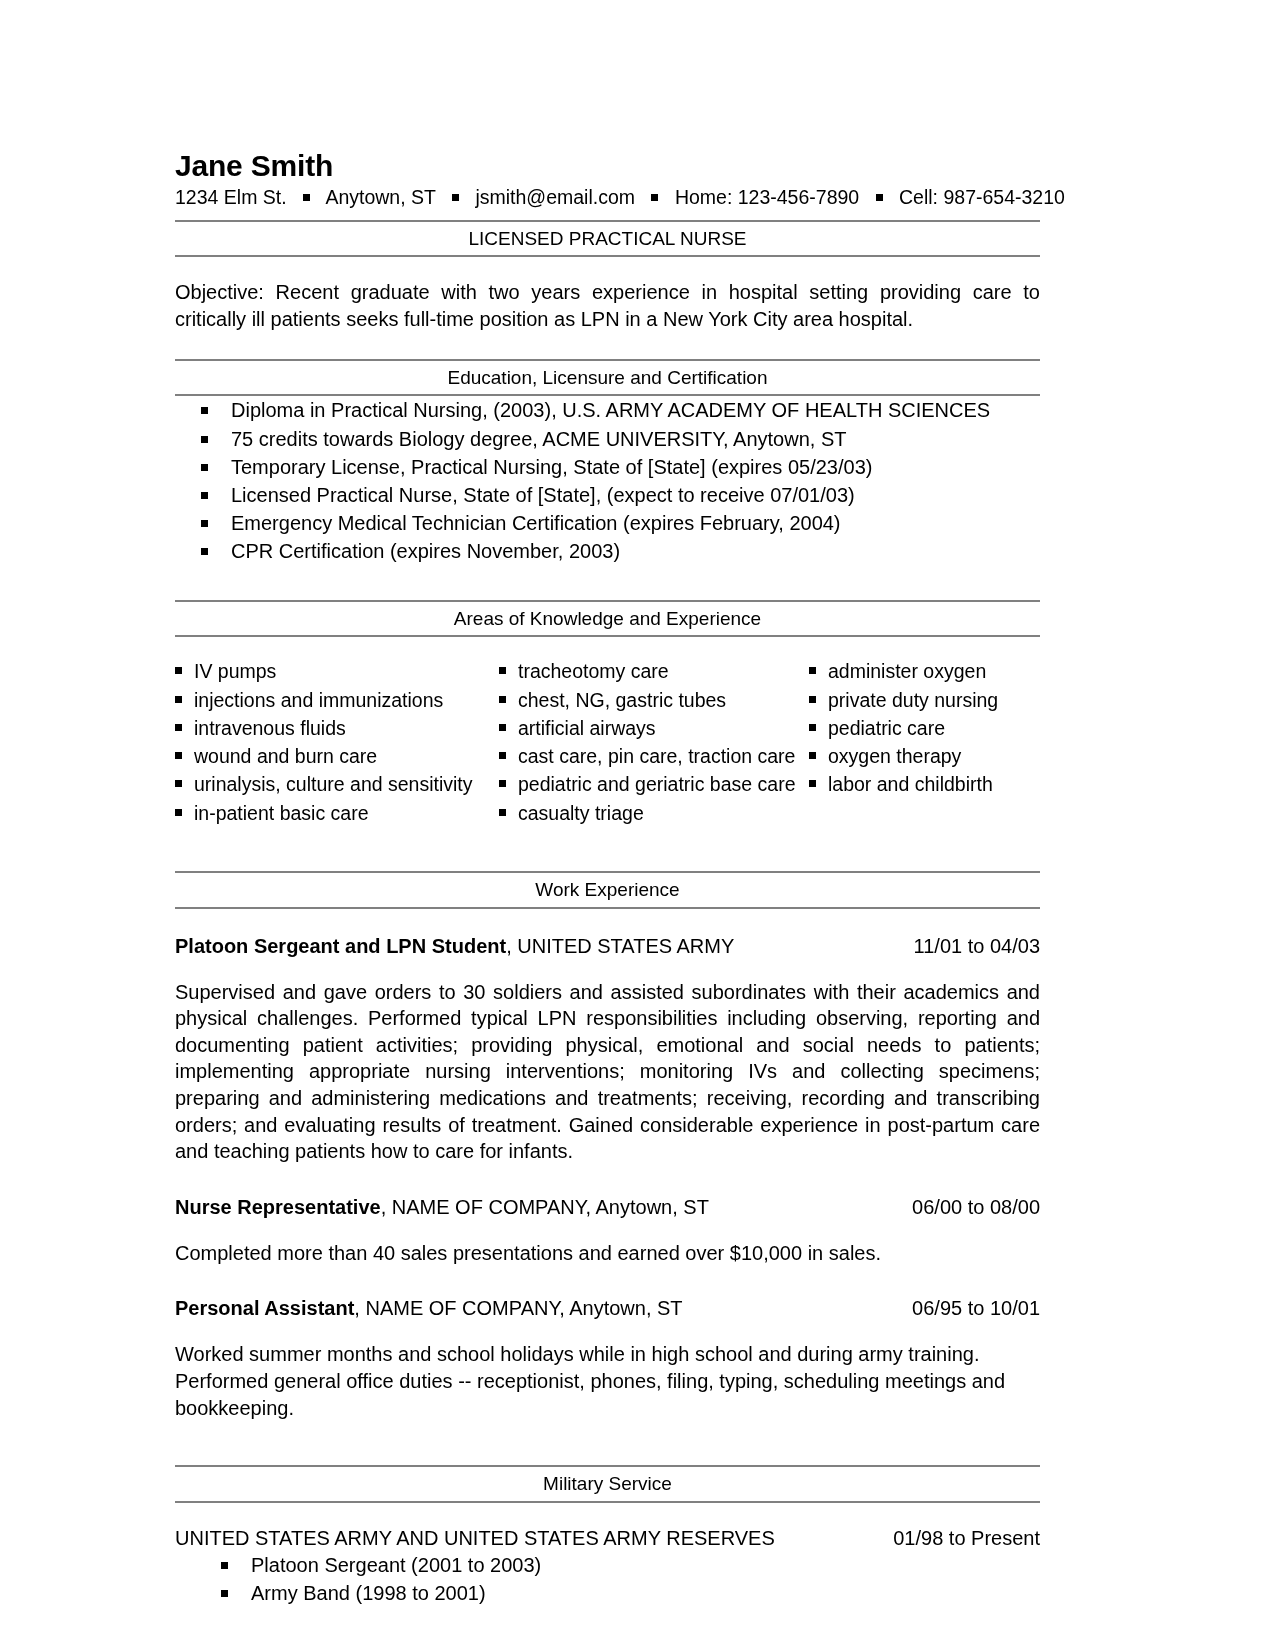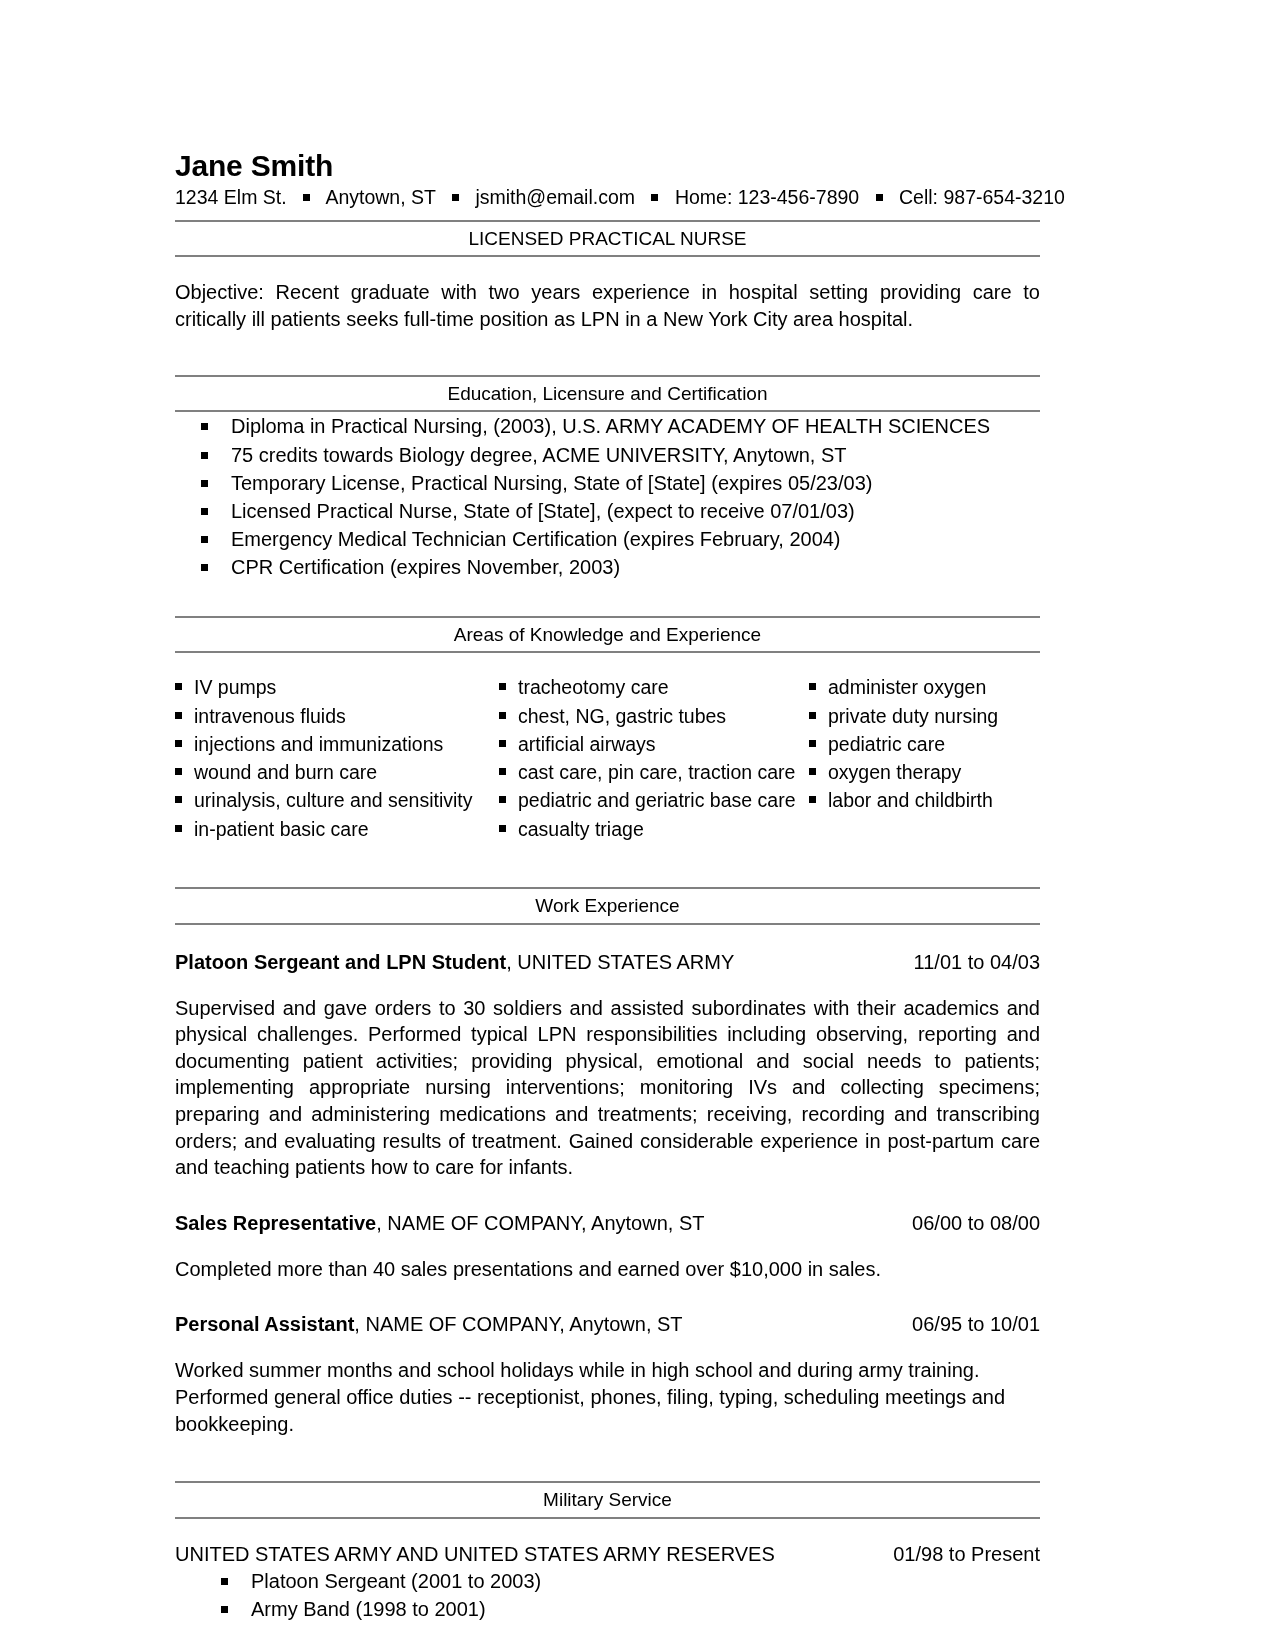--- a/index.html
+++ b/index.html
@@ -56,21 +56,21 @@
     font-size: 0;
   }
   .section-head {
     text-align: center;
     font-size: 19px;
     font-weight: normal;
     padding: 5px 0 5px 0;
     line-height: 1.25;
   }
   .headband {
-    margin-top: 16px;
+    margin-top: 0;
   }
 
   
   .para {
     font-size: 20px;
     line-height: 1.33;
     text-align: justify;
     margin: 0;
   }
   .para-left {
@@ -224,22 +224,22 @@
 
     <div class="sec-gap-top">
       <div>
         <div class="rule"></div>
         <div class="section-head">Areas of Knowledge and Experience</div>
         <div class="rule"></div>
       </div>
       <div class="cols">
         <ul class="col-1">
           <li><span class="sq"></span><span>IV pumps</span></li>
+          <li><span class="sq"></span><span>injections and immunizations</span></li>
           <li><span class="sq"></span><span>intravenous fluids</span></li>
-          <li><span class="sq"></span><span>injections and immunizations</span></li>
           <li><span class="sq"></span><span>wound and burn care</span></li>
           <li><span class="sq"></span><span>urinalysis, culture and sensitivity</span></li>
           <li><span class="sq"></span><span>in-patient basic care</span></li>
         </ul>
         <ul class="col-2">
           <li><span class="sq"></span><span>tracheotomy care</span></li>
           <li><span class="sq"></span><span>chest, NG, gastric tubes</span></li>
           <li><span class="sq"></span><span>artificial airways</span></li>
           <li><span class="sq"></span><span>cast care, pin care, traction care</span></li>
           <li><span class="sq"></span><span>pediatric and geriatric base care</span></li>
@@ -267,21 +267,21 @@
           <div class="left"><span class="title">Platoon Sergeant and LPN Student</span><span>, UNITED STATES ARMY</span></div>
           <div class="dates job-dates-w1">11/01 to 04/03</div>
         </div>
         <div class="job-desc">
           <p class="para">Supervised and gave orders to 30 soldiers and assisted subordinates with their academics and physical challenges.  Performed typical LPN responsibilities including observing, reporting and documenting patient activities; providing physical, emotional and social needs to patients; implementing appropriate nursing interventions; monitoring IVs and collecting specimens; preparing and administering medications and treatments; receiving, recording and transcribing orders; and evaluating results of treatment.  Gained considerable experience in post-partum care and teaching patients how to care for infants.</p>
         </div>
       </div>
 
       <div class="job-block">
         <div class="job-head">
-          <div class="left"><span class="title">Sales Representative</span><span>, NAME OF COMPANY, Anytown, ST</span></div>
+          <div class="left"><span class="title">Nurse Representative</span><span>, NAME OF COMPANY, Anytown, ST</span></div>
           <div class="dates job-dates-w2">06/00 to 08/00</div>
         </div>
         <div class="job-desc">
           <p class="para para-left">Completed more than 40 sales presentations and earned over $10,000 in sales.</p>
         </div>
       </div>
 
       <div class="job-block">
         <div class="job-head">
           <div class="left"><span class="title">Personal Assistant</span><span>, NAME OF COMPANY, Anytown, ST</span></div>

